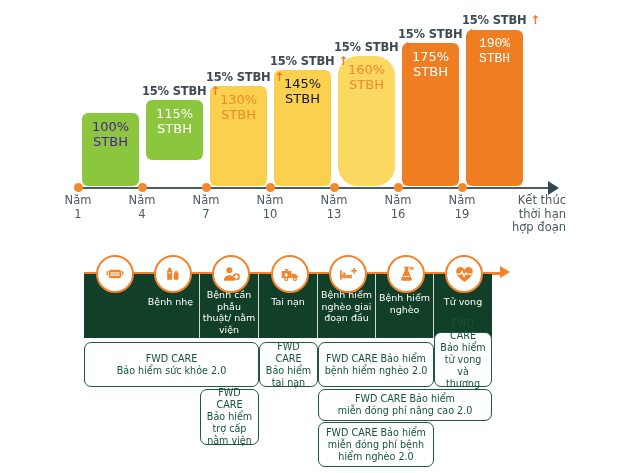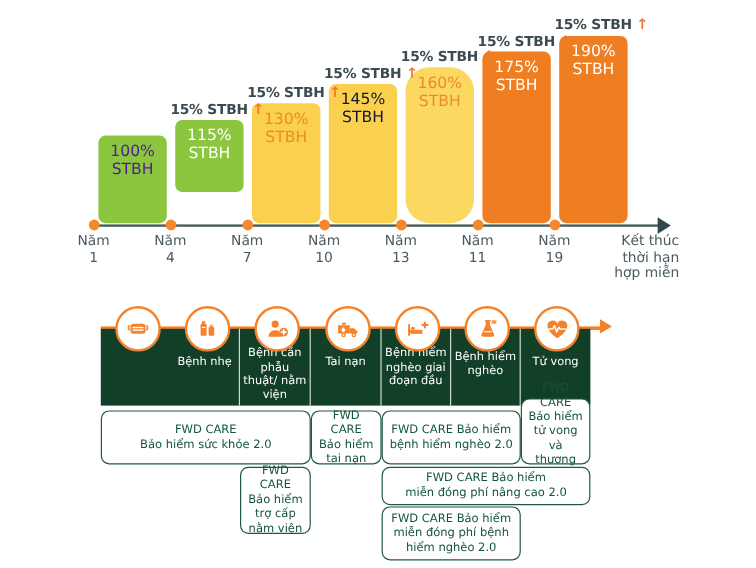--- a/index.html
+++ b/index.html
@@ -74,21 +74,21 @@
   </div>
   <div class="bar" style="left:274px; top:70px;  width:57px; height:116px; background:#fbd04f;">
     <span class="bartxt" style="color:#0f172a;"><span>145%</span><br><span>STBH</span></span>
   </div>
   <div class="bar" style="left:338px; top:56px;  width:57px; height:130px; background:#fbd860;border-radius:20px;">
     <span class="bartxt" style="color:#f08a28;"><span>160%</span><br><span>STBH</span></span>
   </div>
   <div class="bar" style="left:402px; top:43px;  width:57px; height:143px; background:#ef7d21;">
     <span class="bartxt" style="color:#ffffff;text-align:center;"><span>175%</span><br><span>STBH</span></span>
   </div>
-  <div class="bar" style="left:466px; top:30px;  width:57px; height:156px; background:#ef7d21;">
+  <div class="bar" style="left:466px; top:30px;  width:57px; height:156px; background:#ef7d21;font-family:Liberation Mono, monospace;">
     <span class="bartxt" style="color:#ffffff;"><span>190%</span><br><span>STBH</span></span>
   </div>
 
   <div class="growth" style="left:142px; top:84px;"><span>15% STBH</span> <span class="arw">↑</span></div>
   <div class="growth" style="left:206px; top:70px;"><span>15% STBH</span> <span class="arw">↑</span></div>
   <div class="growth" style="left:270px; top:54px;"><span>15% STBH</span> <span class="arw">↑</span></div>
   <div class="growth" style="left:334px; top:40px;"><span>15% STBH</span> <span class="arw">↑</span></div>
   <div class="growth" style="left:398px; top:27px;"><span>15% STBH</span> <span class="arw">↑</span></div>
   <div class="growth" style="left:462px; top:13px;"><span>15% STBH</span> <span class="arw">↑</span></div>
 
@@ -101,27 +101,27 @@
   <div class="dot" style="left:266px;"></div>
   <div class="dot" style="left:330px;"></div>
   <div class="dot" style="left:394px;"></div>
   <div class="dot" style="left:458px;"></div>
 
   <div class="tick" style="left:48px;"><span>Năm</span><br><span>1</span></div>
   <div class="tick" style="left:112px;"><span>Năm</span><br><span>4</span></div>
   <div class="tick" style="left:176px;"><span>Năm</span><br><span>7</span></div>
   <div class="tick" style="left:240px;"><span>Năm</span><br><span>10</span></div>
   <div class="tick" style="left:304px;"><span>Năm</span><br><span>13</span></div>
-  <div class="tick" style="left:368px;"><span>Năm</span><br><span>11</span></div>
+  <div class="tick" style="left:368px;"><span>Năm</span><br><span>16</span></div>
   <div class="tick" style="left:432px;"><span>Năm</span><br><span>19</span></div>
 
   <div class="tick endlbl" style="left:474px;">
     <span>Kết thúc</span><br>
     <span>thời hạn</span><br>
-    <span>hợp miễn</span>
+    <span>hợp đoạn</span>
   </div>
 </div>
 
 <div id="diagram">
 
   <div id="bandline"></div>
   <div id="bandarrow"></div>
   <div id="band"></div>
 
   <div class="bandcol" style="left:142px; width:58px;">

